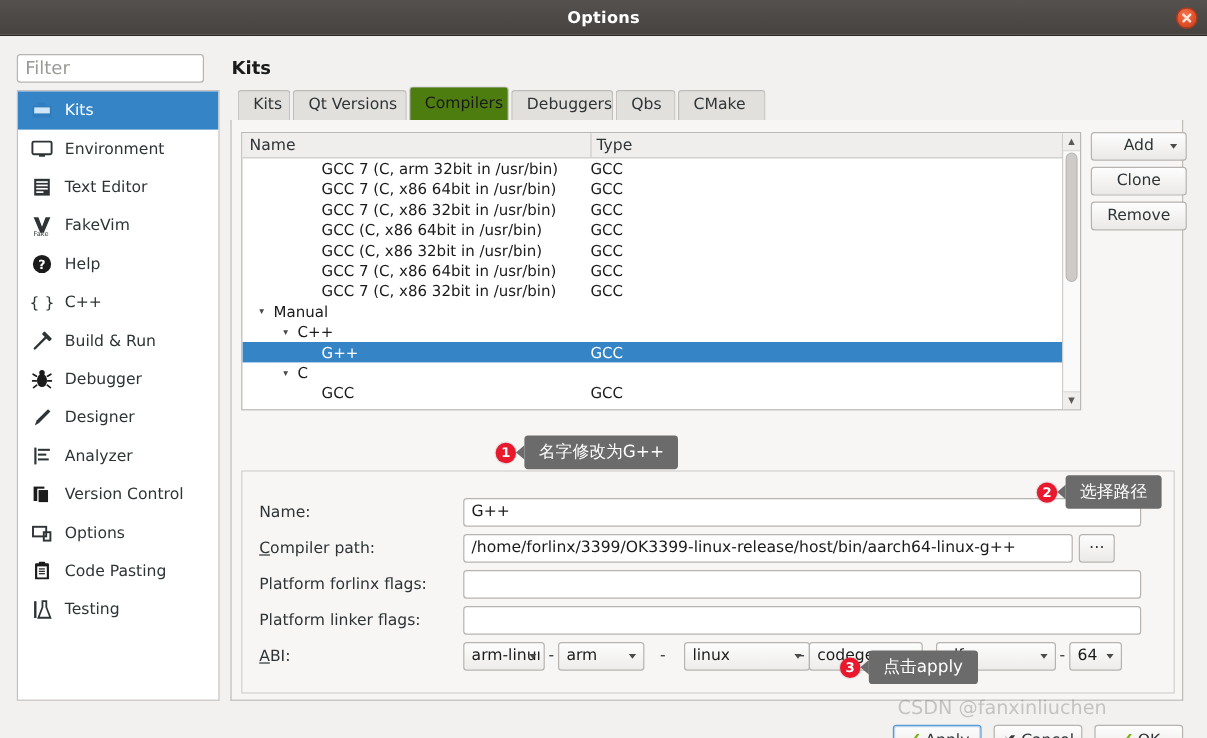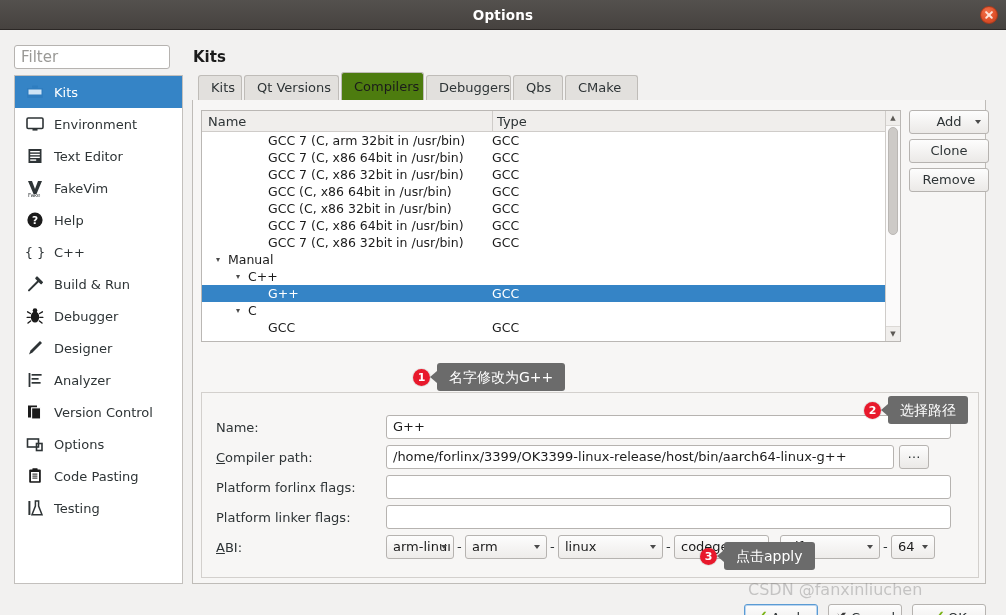--- a/index.html
+++ b/index.html
@@ -493,23 +493,23 @@
         <div class="flabel" style="top:82px;">Platform forlinx flags:</div>
         <div class="field" style="left:184px; top:82px; width:565px;"></div>
 
         <div class="flabel" style="top:112px;">Platform linker flags:</div>
         <div class="field" style="left:184px; top:112px; width:565px;"></div>
 
         <div class="flabel" style="top:142px;"><u>A</u>BI:</div>
         <div id="abi-row">
             <div class="combo" style="left: 184px; top: 142px; width: 68px;"><span>arm-linuı</span><span class="caret"></span></div>
             <div class="dash" style="left: 255px; top: 142px;">-</div>
-            <div class="combo" style="left: 263px; top: 142px; width: 82px;"><span>arm</span><span class="caret"></span></div>
+            <div class="combo" style="left: 263px; top: 142px; width: 72px;"><span>arm</span><span class="caret"></span></div>
             <div class="dash" style="left: 348px; top: 142px;">-</div>
-            <div class="combo" style="left: 356px; top: 142px; width: 105px;"><span>linux</span><span class="caret"></span></div>
+            <div class="combo" style="left: 368px; top: 142px; width: 105px;"><span>linux</span><span class="caret"></span></div>
             <div class="dash" style="left: 464px; top: 142px;">-</div>
             <div class="combo" style="left: 472px; top: 142px; width: 95px;"><span>codegen</span><span class="caret"></span></div>
             <div class="dash" style="left: 570px; top: 142px;">-</div>
             <div class="combo" style="left: 578px; top: 142px; width: 100px;"><span>elf</span><span class="caret"></span></div>
             <div class="dash" style="left: 681px; top: 142px;">-</div>
             <div class="combo" style="left: 689px; top: 142px; width: 44px;"><span>64</span><span class="caret"></span></div>
           </div>
 
       </div>
     </div>

